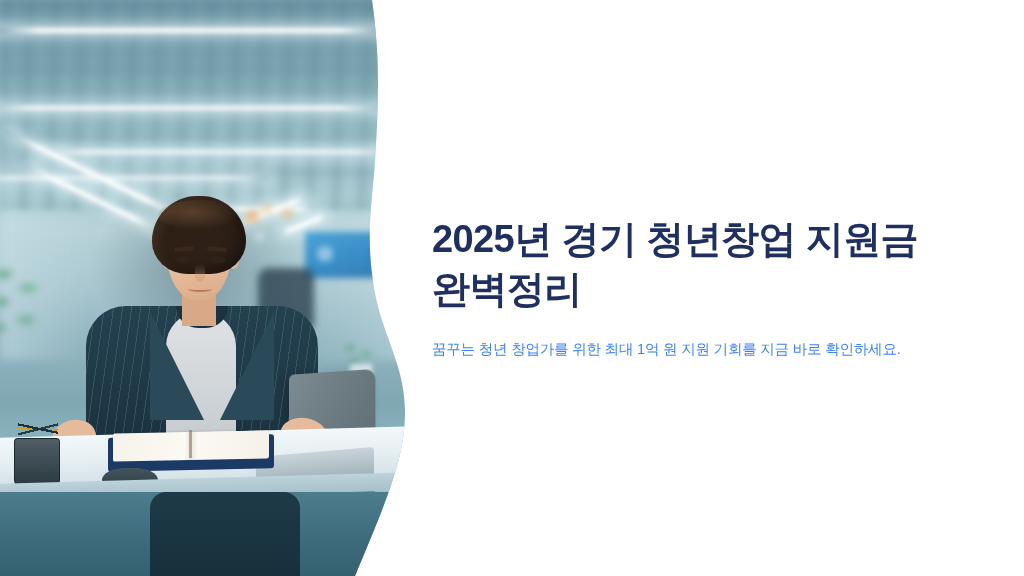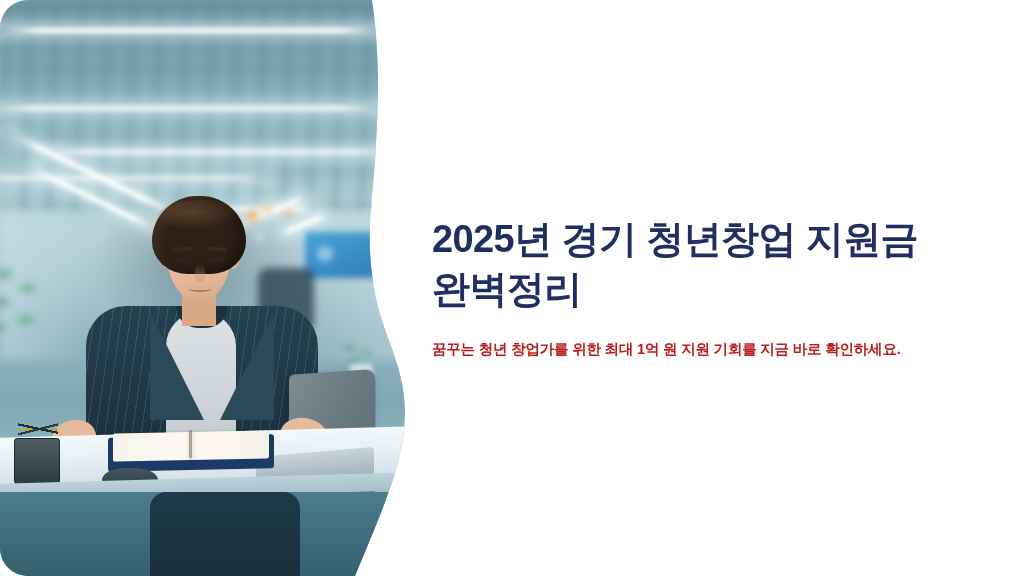--- a/index.html
+++ b/index.html
@@ -11,21 +11,20 @@
     background: #ffffff;
     font-family: "Liberation Sans", "DejaVu Sans", sans-serif;
   }
 
   .slide {
     position: relative;
     width: 1024px;
     height: 576px;
     background: #ffffff;
     overflow: hidden;
-    border-radius: 28px;
   }
 
   
   .photo-panel {
     position: absolute;
     left: 0; top: 0;
     width: 420px;
     height: 576px;
     overflow: hidden;
     -webkit-clip-path: url(#wave-clip);
@@ -451,22 +450,22 @@
     font-weight: 700;
     max-width: 528px;
     word-break: keep-all;
   }
 
   .subhead {
     margin-top: 25px;
     font-size: 14.5px;
     line-height: 1.5;
     letter-spacing: -0.2px;
-    color: #b91c1c;
-    font-weight: 700;
+    color: #3b82f6;
+    font-weight: 400;
     max-width: 520px;
     word-break: keep-all;
   }
 
   .svg-defs { position: absolute; width: 0; height: 0; }
 </style>
 </head>
 <body>
 
 <div class="slide">

